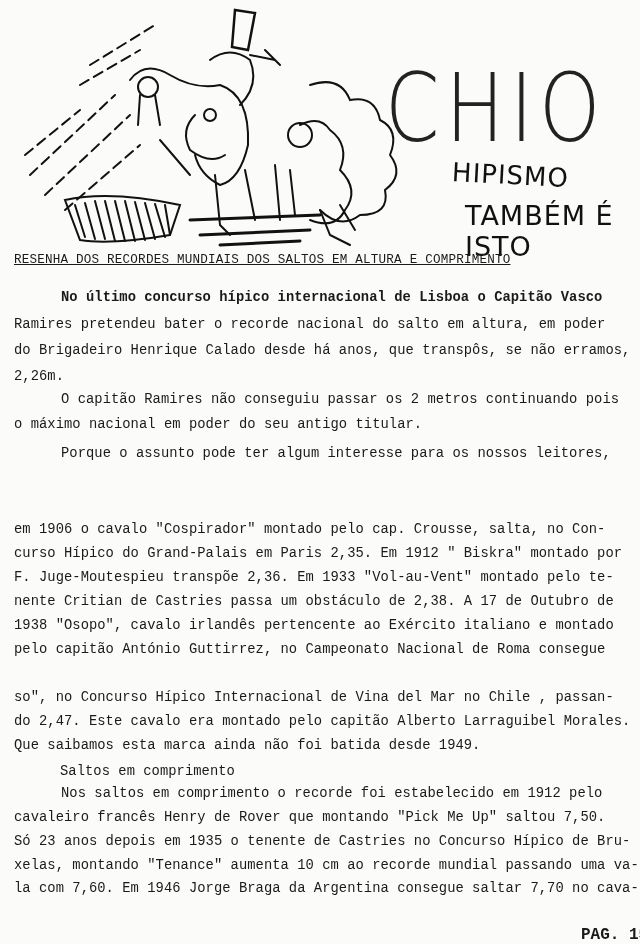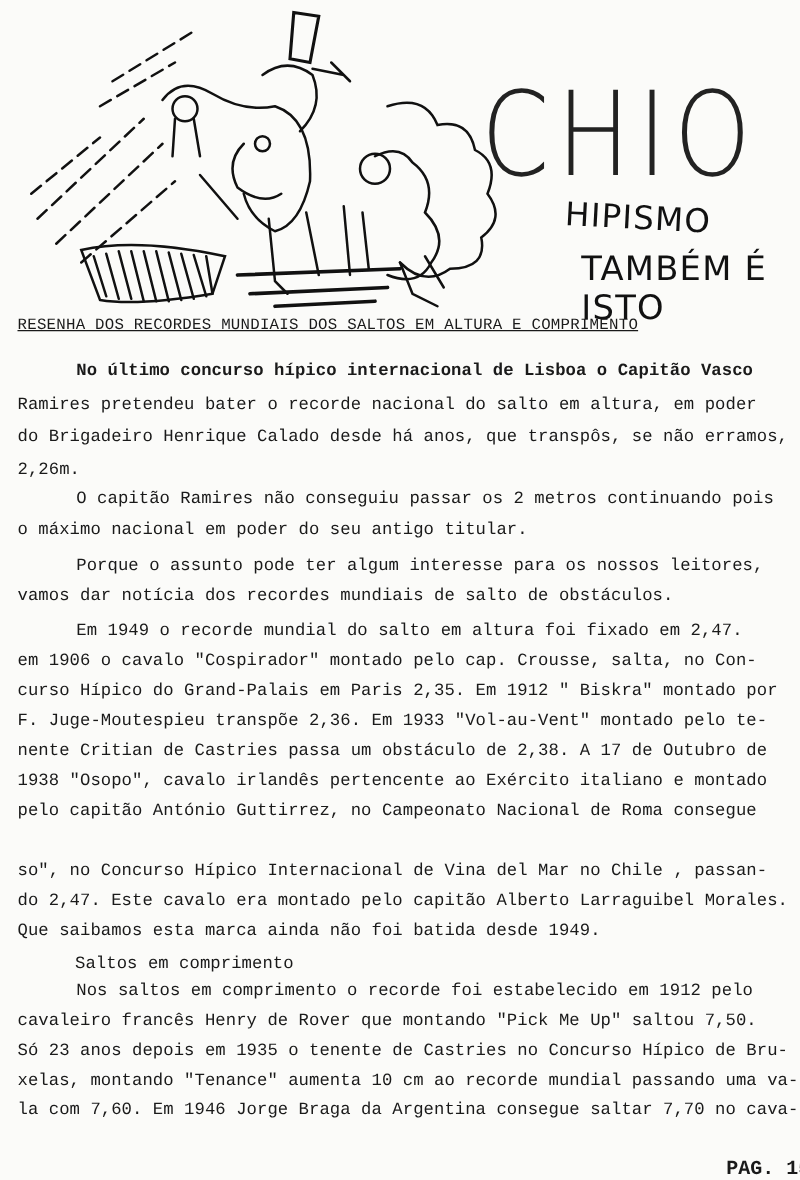--- a/index.html
+++ b/index.html
@@ -81,22 +81,20 @@
 
   <div class="heading">RESENHA DOS RECORDES MUNDIAIS DOS SALTOS EM ALTURA E COMPRIMENTO</div>
 
   <div class="line indent bold" style="top:290px">No último concurso hípico internacional de Lisboa o Capitão Vasco</div>
   <div class="line" style="top:317px">Ramires pretendeu bater o recorde nacional do salto em altura, em poder</div>
   <div class="line" style="top:343px">do Brigadeiro Henrique Calado desde há anos, que transpôs, se não erramos,</div>
   <div class="line" style="top:369px">2,26m.</div>
   <div class="line indent" style="top:392px">O capitão Ramires não conseguiu passar os 2 metros continuando pois</div>
   <div class="line indent" style="top:446px">Porque o assunto pode ter algum interesse para os nossos leitores,</div>
   <div class="line" style="top:417px">o máximo nacional em poder do seu antigo titular.</div>
-  <div class="line" style="top:470px">vamos dar notícia dos recordes mundiais de salto de obstáculos.</div>
-  <div class="line indent" style="top:498px">Em 1949 o recorde  mundial do salto em altura foi fixado em 2,47.</div>
   <div class="line" style="top:522px">em 1906 o cavalo "Cospirador" montado pelo cap. Crousse, salta, no Con-</div>
   <div class="line" style="top:546px">curso Hípico do Grand-Palais em Paris 2,35. Em 1912 " Biskra" montado por</div>
   <div class="line" style="top:570px">F. Juge-Moutespieu transpõe 2,36. Em 1933 "Vol-au-Vent" montado pelo te-</div>
   <div class="line" style="top:594px">nente Critian de Castries passa um obstáculo de 2,38. A 17 de Outubro de</div>
   <div class="line" style="top:618px">1938 "Osopo", cavalo irlandês pertencente ao Exército italiano e montado</div>
   <div class="line" style="top:642px">pelo capitão António Guttirrez, no Campeonato Nacional de Roma consegue</div>
   <div class="line" style="top:690px">so", no Concurso Hípico Internacional de Vina del Mar no Chile , passan-</div>
   <div class="line" style="top:714px">do 2,47. Este cavalo era montado pelo capitão Alberto Larraguibel Morales.</div>
   <div class="line" style="top:738px">Que saibamos esta  marca ainda não foi batida desde 1949.</div>
   <div class="line indent" style="top:764px;left:60px">Saltos em comprimento</div>

